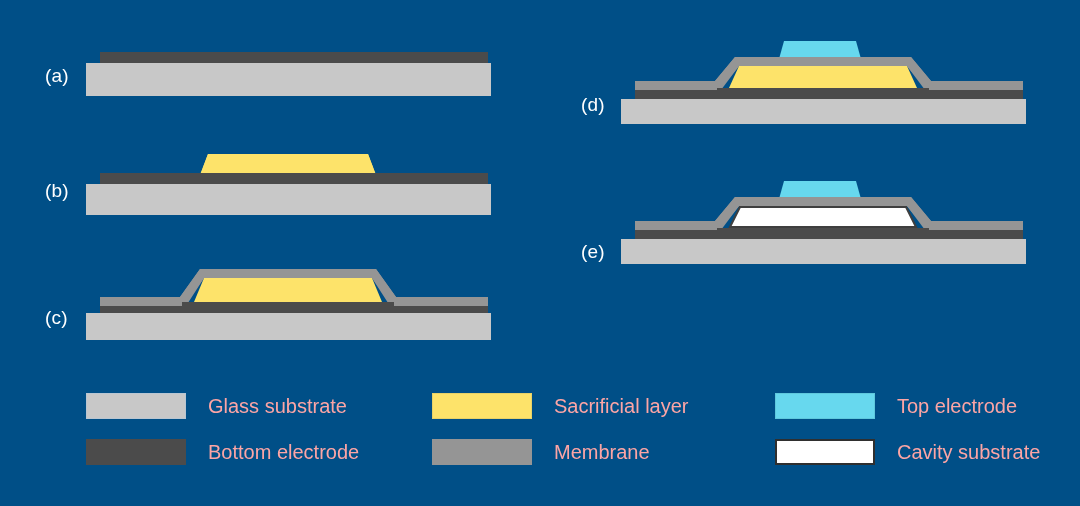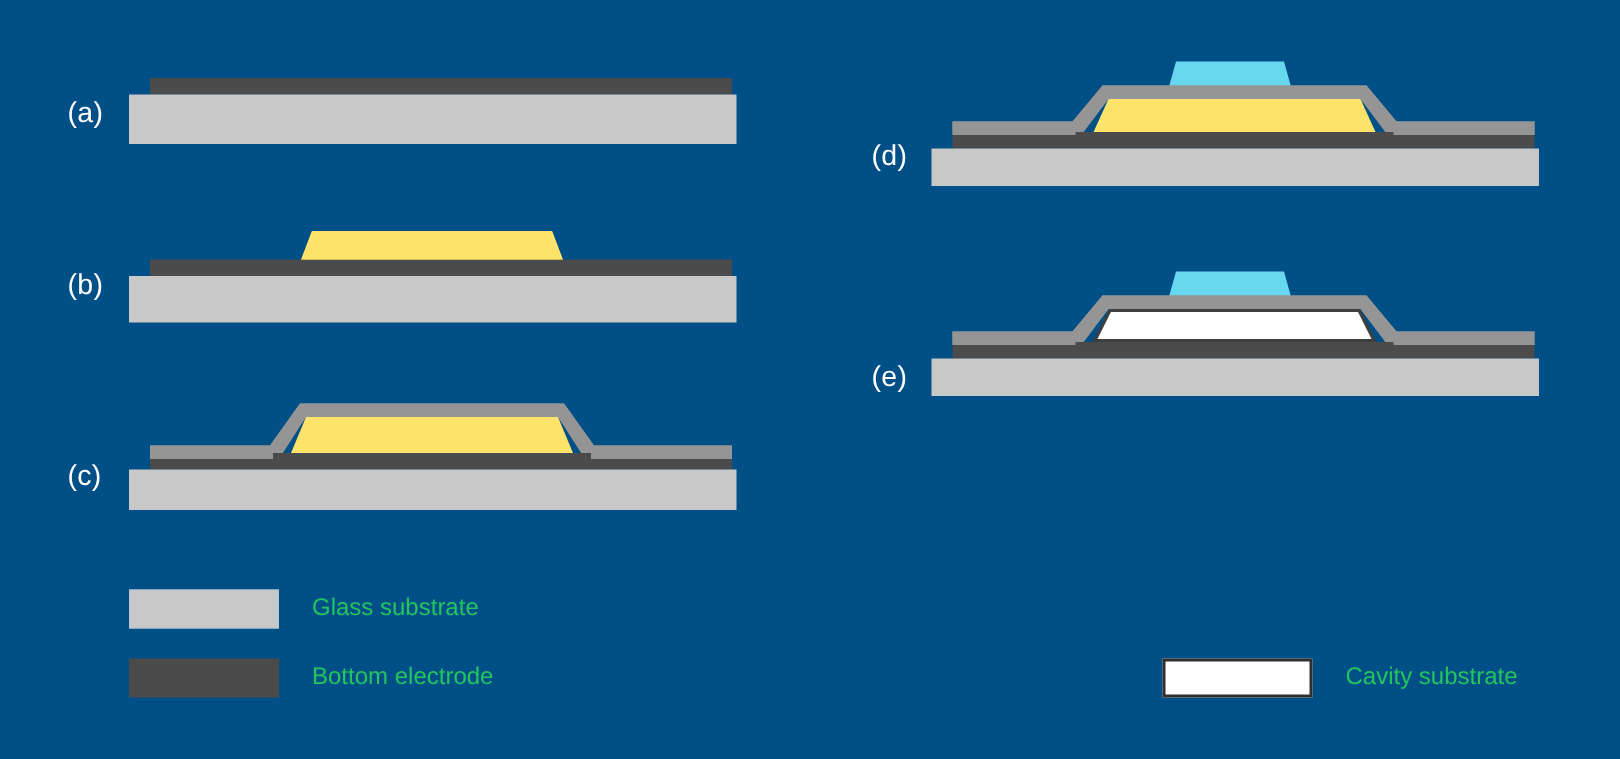--- a/index.html
+++ b/index.html
@@ -52,23 +52,23 @@
   }
   .legend-item.row0 { top: 9px; }
   .legend-item.row1 { top: 55px; justify-content: center; }
   .legend-swatch {
     width: 100px;
     height: 26px;
     box-sizing: border-box;
     flex: 0 0 auto;
   }
   .legend-text {
-    color: #22c55e;
+    color: #fca5a5;
     font-family: "Liberation Sans", sans-serif;
-    font-size: 16px;
+    font-size: 20px;
     line-height: 1;
     margin-left: 22px;
     white-space: nowrap;
   }
   svg { display: block; }
 </style>
 </head>
 <body>
 
 <div id="figure">
@@ -155,22 +155,36 @@
       <div class="legend-item row0">
         <div class="legend-swatch" style="background:#c8c8c8; border:1px solid #b9c6d2;"></div>
         <div class="legend-text">Glass substrate</div>
       </div>
       <div class="legend-item row1">
         <div class="legend-swatch" style="background:#4b4b4b;"></div>
         <div class="legend-text">Bottom electrode</div>
       </div>
     </div>
 
+    <div class="legend-col" style="left:432px;">
+      <div class="legend-item row0">
+        <div class="legend-swatch" style="background:#fde36a; border:1px solid #e8d268;"></div>
+        <div class="legend-text">Sacrificial layer</div>
+      </div>
+      <div class="legend-item row1">
+        <div class="legend-swatch" style="background:#959595;"></div>
+        <div class="legend-text">Membrane</div>
+      </div>
+    </div>
 
     <div class="legend-col" style="left:775px;">
+      <div class="legend-item row0">
+        <div class="legend-swatch" style="background:#67d8ee; border:1px solid #5fc8dd;"></div>
+        <div class="legend-text">Top electrode</div>
+      </div>
       <div class="legend-item row1">
         <div class="legend-swatch" style="background:#ffffff; border:2px solid #2f2f2f;"></div>
         <div class="legend-text">Cavity substrate</div>
       </div>
     </div>
 
   </div>
 
 </div>
 

